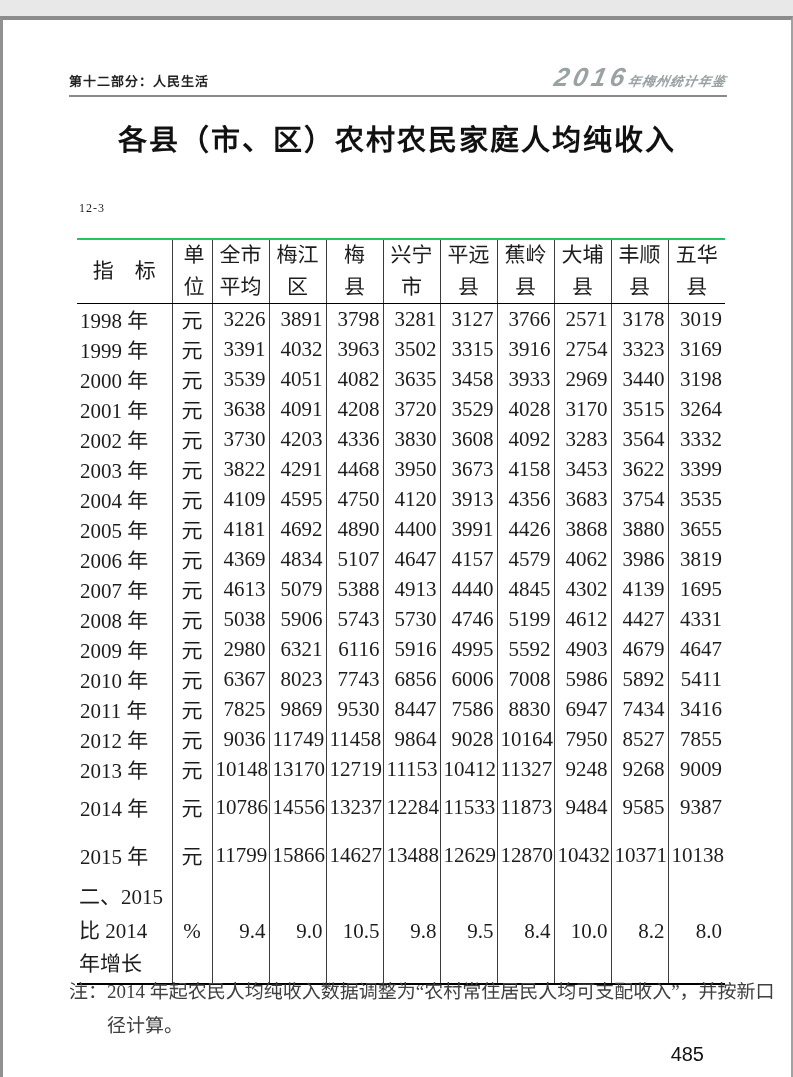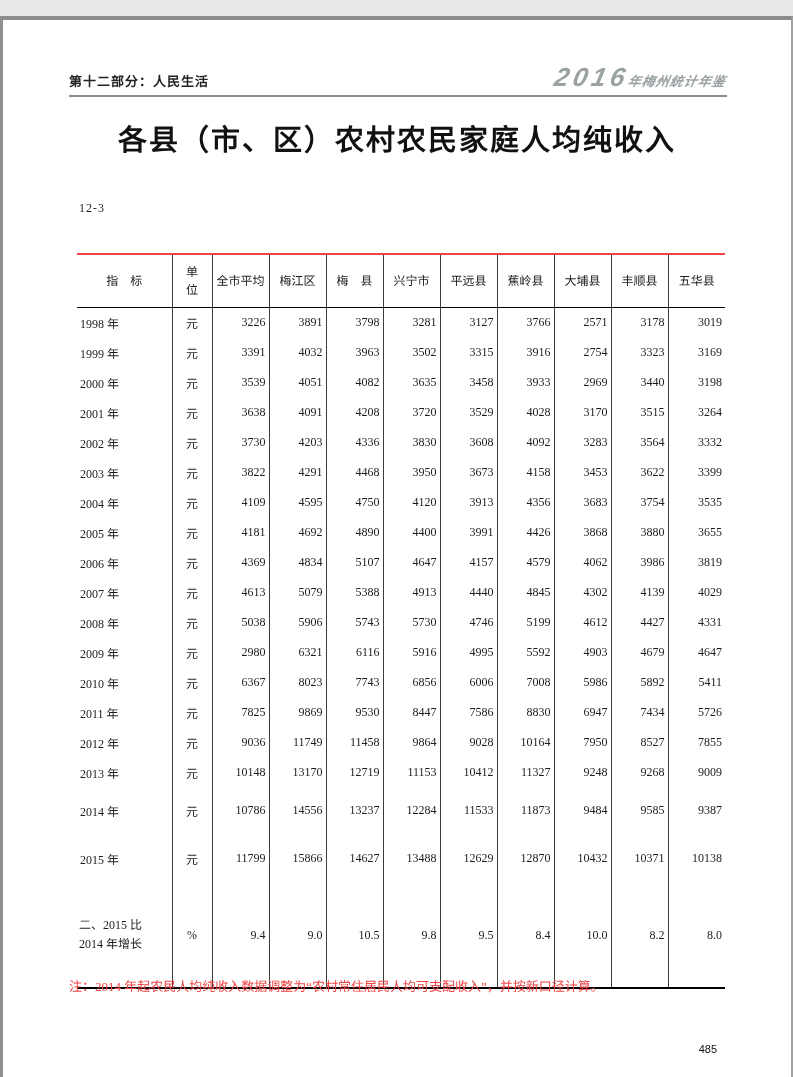--- a/index.html
+++ b/index.html
@@ -43,25 +43,25 @@
     position: absolute; left: 0; right: 0; top: 96px;
     margin: 0; text-align: center;
     font-size: 29px; font-weight: bold; letter-spacing: 2px; color: #111;
   }
   .table-no {
     position: absolute; left: 76px; top: 181px;
     font-size: 12px; letter-spacing: 1px;
   }
   
   .data-table {
-    position: absolute; left: 74px; top: 233px;
+    position: absolute; left: 74px; top: 218px;
     width: 648px;
     border-collapse: collapse; table-layout: fixed;
-    border-top: 2px solid #ef4444; border-bottom: 2px solid #000;
-    font-size: 12px;
+    border-top: 2px solid #22c55e; border-bottom: 2px solid #000;
+    font-size: 21px;
   }
   .data-table col.col-label { width: 95px; }
   .data-table col.col-unit  { width: 40px; }
   .data-table th, .data-table td {
     border-left: 1px solid #3c3c3c;
     padding: 0 3px;
     vertical-align: middle;
     font-weight: normal;
   }
   .data-table tr > *:first-child { border-left: none; }
@@ -74,28 +74,28 @@
   .data-table tbody tr:nth-child(17) { height: 46px; } 
   .data-table tbody tr:nth-child(18) { height: 50px; } 
   .data-table tbody tr:last-child   { height: 104px; } 
   .label-cell { }
   .data-table tbody tr:last-child .label-cell { text-align: left; padding-left: 2px; line-height: 1.6; }
   .unit-cell { text-align: center; }
   .num-cell  { text-align: right; padding-right: 11px; }
   
   .note {
     position: absolute; left: 66px; top: 955px; width: 672px;
-    font-size: 13px; line-height: 1.8;
+    font-size: 19px; line-height: 1.8;
     padding-left: 2em; text-indent: -2em;
-    color: #ef4444;
+    color: #404040;
   }
   .page-number {
-    position: absolute; right: 74px; top: 1023px;
+    position: absolute; right: 87px; top: 1023px;
     font-family: "Liberation Sans", "DejaVu Sans", sans-serif;
-    font-size: 11px; color: #111;
+    font-size: 20px; color: #111;
   }
 </style>
 </head>
 <body>
 
 <div class="page">
 
   <div class="runhead">
     <span class="runhead-left">第十二部分：人民生活</span>
     <span class="brand"><span class="brand-year">2016</span><span class="brand-suffix">年梅州统计年鉴</span></span>
@@ -256,21 +256,21 @@
           <td class="label-cell">2007 年</td>
           <td class="unit-cell">元</td>
           <td class="num-cell">4613</td>
           <td class="num-cell">5079</td>
           <td class="num-cell">5388</td>
           <td class="num-cell">4913</td>
           <td class="num-cell">4440</td>
           <td class="num-cell">4845</td>
           <td class="num-cell">4302</td>
           <td class="num-cell">4139</td>
-          <td class="num-cell">4029</td>
+          <td class="num-cell">1695</td>
         </tr>
         <tr>
           <td class="label-cell">2008 年</td>
           <td class="unit-cell">元</td>
           <td class="num-cell">5038</td>
           <td class="num-cell">5906</td>
           <td class="num-cell">5743</td>
           <td class="num-cell">5730</td>
           <td class="num-cell">4746</td>
           <td class="num-cell">5199</td>
@@ -308,21 +308,21 @@
           <td class="label-cell">2011 年</td>
           <td class="unit-cell">元</td>
           <td class="num-cell">7825</td>
           <td class="num-cell">9869</td>
           <td class="num-cell">9530</td>
           <td class="num-cell">8447</td>
           <td class="num-cell">7586</td>
           <td class="num-cell">8830</td>
           <td class="num-cell">6947</td>
           <td class="num-cell">7434</td>
-          <td class="num-cell">5726</td>
+          <td class="num-cell">3416</td>
         </tr>
         <tr>
           <td class="label-cell">2012 年</td>
           <td class="unit-cell">元</td>
           <td class="num-cell">9036</td>
           <td class="num-cell">11749</td>
           <td class="num-cell">11458</td>
           <td class="num-cell">9864</td>
           <td class="num-cell">9028</td>
           <td class="num-cell">10164</td>

